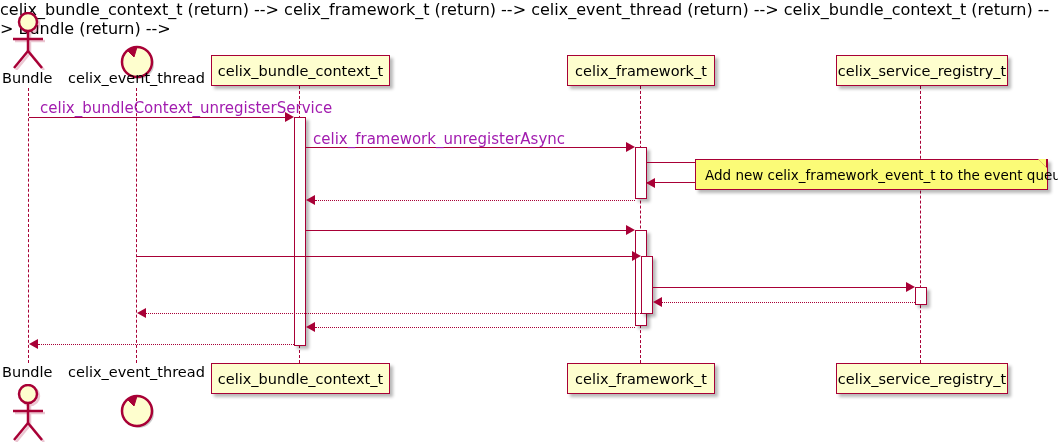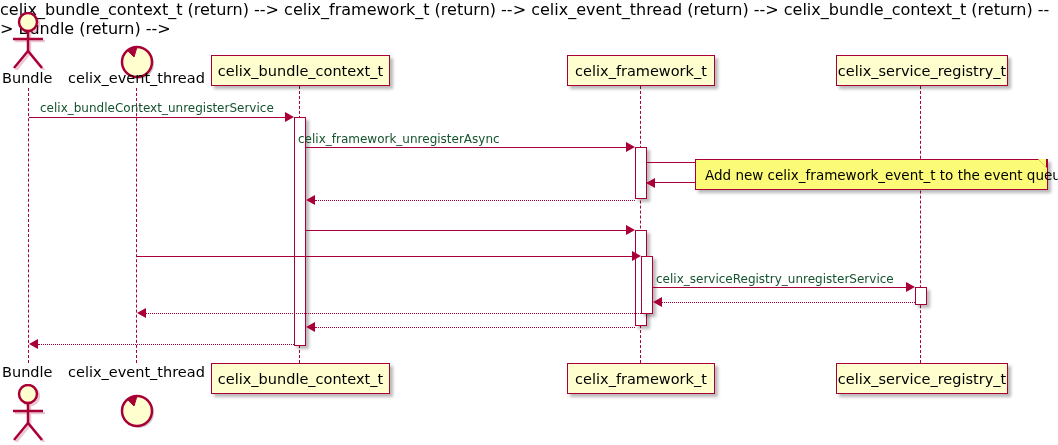--- a/index.html
+++ b/index.html
@@ -43,21 +43,21 @@
     border-bottom:5px solid transparent;
     border-left:9px solid #A80036;
   }
   .arrowL{
     position:absolute;width:0;height:0;
     border-top:5px solid transparent;
     border-bottom:5px solid transparent;
     border-right:9px solid #A80036;
   }
   .msglabel{
-    position:absolute;font-size:12px;color:#14532d;white-space:nowrap;
+    position:absolute;font-size:15px;color:#a21caf;white-space:nowrap;
     line-height:14px;
   }
 
   
   .selfloop{
     position:absolute;
     border:1.5px solid #A80036;
     border-left:none;
     box-sizing:border-box;
   }
@@ -115,42 +115,41 @@
   
 
   
   <div class="msgline" style="left:29px;top:117px;width:256px;"></div>
   <div class="arrowR" style="left:285px;top:112px;"></div>
   <div class="msglabel" style="left:40px;top:101px;">celix_bundleContext_unregisterService</div>
 
   
   <div class="msgline" style="left:306px;top:147px;width:320px;"></div>
   <div class="arrowR" style="left:626px;top:142px;"></div>
-  <div class="msglabel" style="left:298px;top:132px;">celix_framework_unregisterAsync</div>
+  <div class="msglabel" style="left:313px;top:132px;">celix_framework_unregisterAsync</div>
 
   
   <div class="selfloop" style="left:647px;top:162px;width:58px;height:21px;"></div>
   <div class="arrowL" style="left:646px;top:178px;"></div>
 
    celix_bundle_context_t (return) --&gt;
   <div class="msgline ret" style="left:315px;top:200px;width:320px;"></div>
   <div class="arrowL" style="left:306px;top:195px;"></div>
 
   
   <div class="msgline" style="left:306px;top:230px;width:320px;"></div>
   <div class="arrowR" style="left:626px;top:225px;"></div>
 
   
   <div class="msgline" style="left:137px;top:256px;width:495px;"></div>
   <div class="arrowR" style="left:632px;top:251px;"></div>
 
   
   <div class="msgline" style="left:653px;top:287px;width:253px;"></div>
   <div class="arrowR" style="left:906px;top:282px;"></div>
-  <div class="msglabel" style="left:656px;top:272px;">celix_serviceRegistry_unregisterService</div>
 
    celix_framework_t (return) --&gt;
   <div class="msgline ret" style="left:662px;top:302px;width:253px;"></div>
   <div class="arrowL" style="left:653px;top:297px;"></div>
 
    celix_event_thread (return) --&gt;
   <div class="msgline ret" style="left:146px;top:313px;width:495px;"></div>
   <div class="arrowL" style="left:137px;top:308px;"></div>
 
    celix_bundle_context_t (return) --&gt;

